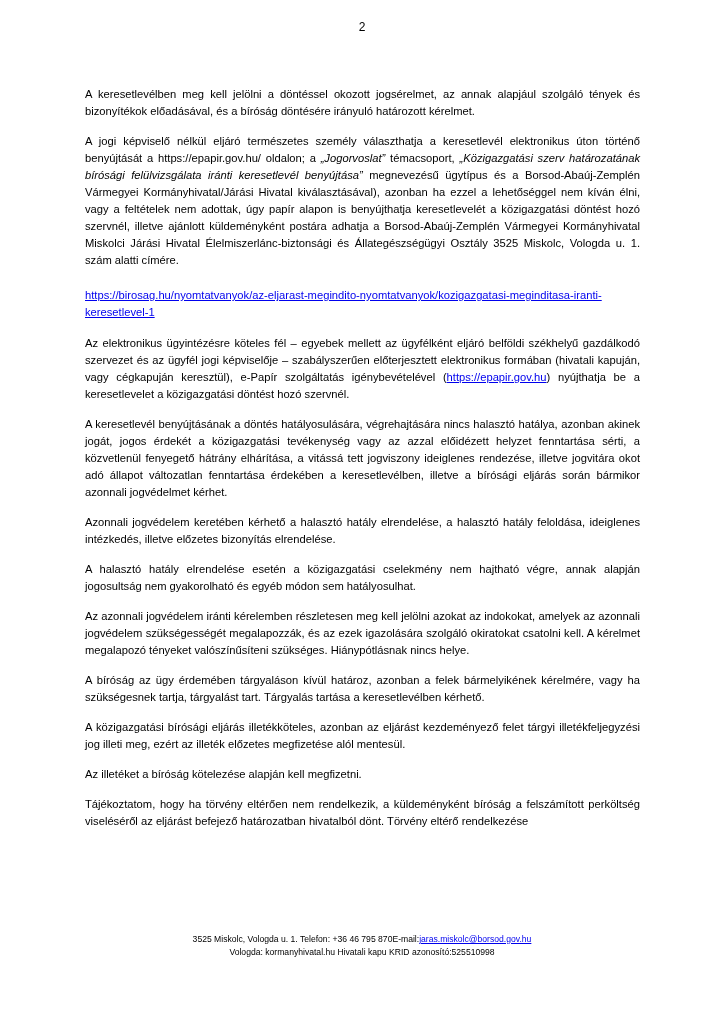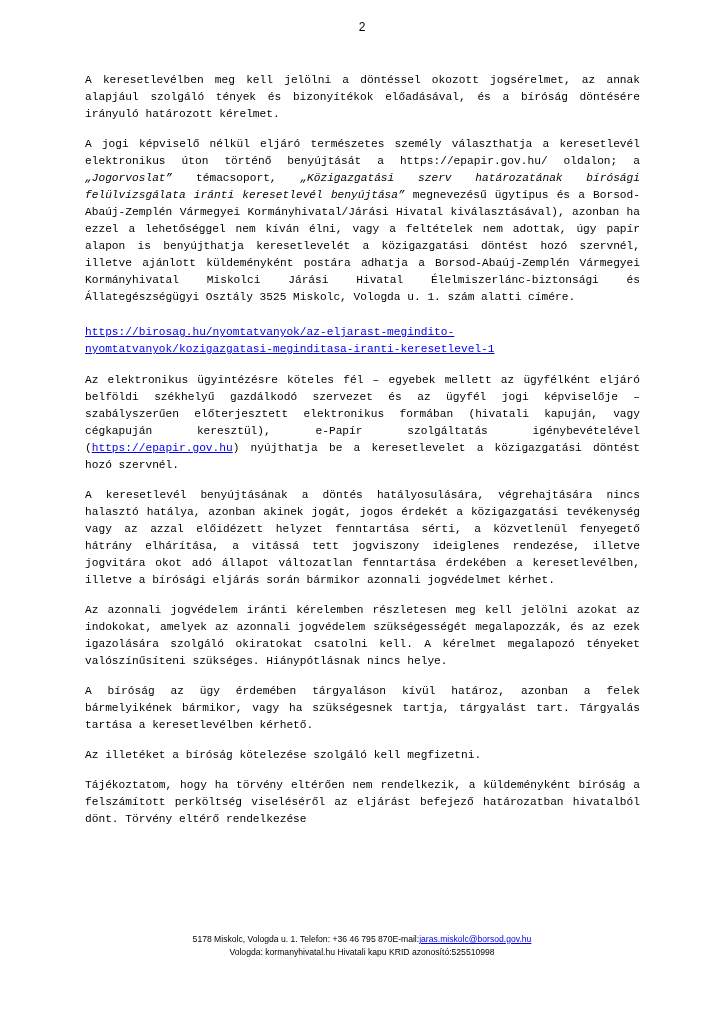--- a/index.html
+++ b/index.html
@@ -21,24 +21,23 @@
     position: absolute;
     top: 20px;
     left: 0;
     width: 100%;
     text-align: center;
     font-size: 12px;
     line-height: 14px;
   }
   .body-text {
     position: absolute;
-    top: 72px;
+    top: 86px;
     left: 85px;
     width: 555px;
-    font-family: Liberation Mono, monospace;
   }
   .para {
     margin: 0 0 13px 0;
     font-size: 11.2px;
     line-height: 17px;
     text-align: justify;
     text-justify: inter-word;
     overflow-wrap: break-word;
     hyphens: manual;
   }
@@ -72,24 +71,27 @@
 <div class="page">
 
   <div class="page-number">2</div>
 
   <div class="body-text" id="paragraphs">
       <p class="para"><span>A keresetlevélben meg kell jelölni a döntéssel okozott jogsérelmet, az annak alapjául szolgáló tények és bizonyítékok előadásával, és a bíróság döntésére irányuló határozott kérelmet.</span></p>
       <p class="para"><span>A jogi képviselő nélkül eljáró természetes személy választhatja a keresetlevél elektronikus úton törté­nő benyújtását a https://epapir.gov.hu/ oldalon; a </span><em>„Jogorvoslat”</em><span> témacsoport, </span><em>„Közigazgatási szerv határozatának bírósági felülvizsgálata iránti keresetlevél benyújtása”</em><span> megnevezésű ügytípus és a Borsod-Abaúj-Zemplén Vármegyei Kormányhivatal/Járási Hivatal kiválasztásával), azonban ha ezzel a lehetőséggel nem kíván élni, vagy a feltételek nem adottak, úgy papír alapon is benyújthatja kere­setlevelét a közigazgatási döntést hozó szervnél, illetve ajánlott küldeményként postára adhatja a Borsod-Abaúj-Zemplén Vármegyei Kormányhivatal Miskolci Járási Hivatal Élelmiszerlánc-biztonsági és Állategészségügyi Osztály 3525 Miskolc, Vologda u. 1. szám alatti címére.</span></p>
       <p class="para link-para"><a class="link">https://birosag.hu/nyomtatvanyok/az-eljarast-megindito-nyomtatvanyok/kozigazgatasi-meginditasa-iranti-keresetlevel-1</a></p>
       <p class="para"><span>Az elektronikus ügyintézésre köteles fél – egyebek mellett az ügyfélként eljáró belföldi székhelyű gaz­dálkodó szervezet és az ügyfél jogi képviselője – szabályszerűen előterjesztett elektronikus formában (hivatali kapuján, vagy cégkapuján keresztül), e-Papír szolgáltatás igénybevételével (</span><a class="link">https://epapir.gov.hu</a><span>) nyújthatja be a keresetlevelet a közigazgatási döntést hozó szervnél.</span></p>
       <p class="para"><span>A keresetlevél benyújtásának a döntés hatályosulására, végrehajtására nincs halasztó hatálya, azon­ban akinek jogát, jogos érdekét a közigazgatási tevékenység vagy az azzal előidézett helyzet fenntar­tása sérti, a közvetlenül fenyegető hátrány elhárítása, a vitássá tett jogviszony ideiglenes rendezése, illetve jogvitára okot adó állapot változatlan fenntartása érdekében a keresetlevélben, illetve a bírósági eljárás során bármikor azonnali jogvédelmet kérhet.</span></p>
+      <p class="para"><span>Azonnali jogvédelem keretében kérhető a halasztó hatály elrendelése, a halasztó hatály feloldása, ideiglenes intézkedés, illetve előzetes bizonyítás elrendelése.</span></p>
+      <p class="para"><span>A halasztó hatály elrendelése esetén a közigazgatási cselekmény nem hajtható végre, annak alapján jogosultság nem gyakorolható és egyéb módon sem hatályosulhat.</span></p>
       <p class="para"><span>Az azonnali jogvédelem iránti kérelemben részletesen meg kell jelölni azokat az indokokat, amelyek az azonnali jogvédelem szükségességét megalapozzák, és az ezek igazolására szolgáló okiratokat csatolni kell. A kérelmet megalapozó tényeket valószínűsíteni szükséges. Hiánypótlásnak nincs helye.</span></p>
-      <p class="para"><span>A bíróság az ügy érdemében tárgyaláson kívül határoz, azonban a felek bármelyikének bármikor, vagy ha szükségesnek tartja, tárgyalást tart. Tárgyalás tartása a keresetlevélben kérhető.</span></p>
-      <p class="para"><span>Az illetéket a bíróság kötelezése szolgáló kell megfizetni.</span></p>
+      <p class="para"><span>A bíróság az ügy érdemében tárgyaláson kívül határoz, azonban a felek bármelyikének kérelmére, vagy ha szükségesnek tartja, tárgyalást tart. Tárgyalás tartása a keresetlevélben kérhető.</span></p>
+      <p class="para"><span>A közigazgatási bírósági eljárás illetékköteles, azonban az eljárást kezdeményező felet tárgyi illetékfeljegyzési jog illeti meg, ezért az illeték előzetes megfizetése alól mentesül.</span></p>
+      <p class="para"><span>Az illetéket a bíróság kötelezése alapján kell megfizetni.</span></p>
       <p class="para"><span>Tájékoztatom, hogy ha törvény eltérően nem rendelkezik, a küldeményként bíróság a felszámított per­költség viseléséről az eljárást befejező határozatban hivatalból dönt. Törvény eltérő rendelkezése</span></p>
     </div>
 
   <div class="footer">
-    <div class="footer-line"><span>5178 Miskolc, Vologda u. 1. Telefon: +36 46 795 870E-mail:</span><a class="link">jaras.miskolc@borsod.gov.hu</a></div>
+    <div class="footer-line"><span>3525 Miskolc, Vologda u. 1. Telefon: +36 46 795 870E-mail:</span><a class="link">jaras.miskolc@borsod.gov.hu</a></div>
     <div class="footer-line">Vologda: kormanyhivatal.hu Hivatali kapu KRID azonosító:525510998</div>
   </div>
 
 </div>
 
 </body></html>

